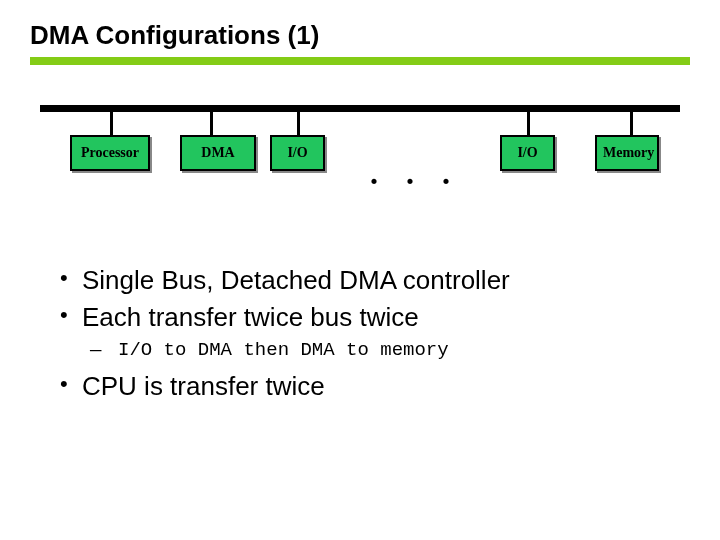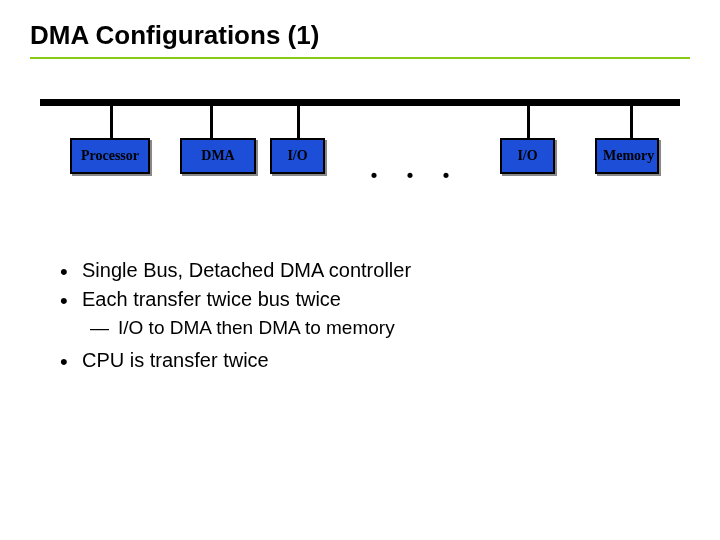--- a/index.html
+++ b/index.html
@@ -9,21 +9,21 @@
     background: #ffffff;
     font-family: Arial, Helvetica, sans-serif;
     padding: 20px 30px;
     position: relative;
   }
   .title {
     font-size: 26px;
     font-weight: bold;
     color: #000;
     padding-bottom: 6px;
-    border-bottom: 2px solid #84cc16;
+    border-bottom: 8px solid #84cc16;
     margin-bottom: 40px;
   }
   .diagram {
     position: relative;
     width: 640px;
     height: 120px;
     margin-left: 10px;
     margin-bottom: 40px;
   }
   .bus {
@@ -36,41 +36,41 @@
   }
   .stub {
     position: absolute;
     top: 7px;
     width: 3px;
     height: 32px;
     background: #000;
   }
   .module {
     position: absolute;
-    top: 39px;
+    top: 30px;
     border: 2px solid #000;
-    background: #1d4ed8;
+    background: #22c55e;
     text-align: center;
     padding: 8px 6px;
     font-family: "Times New Roman", serif;
     font-weight: bold;
     font-size: 14px;
     box-shadow: 2px 2px 0 #888;
   }
   .ellipsis {
     position: absolute;
     top: 50px;
     font-family: "Times New Roman", serif;
     font-size: 32px;
     font-weight: bold;
     letter-spacing: 10px;
   }
   .bullets {
     margin-left: 30px;
-    font-size: 20px;
+    font-size: 26px;
     color: #000;
   }
   .bullets li {
     list-style: none;
     position: relative;
     padding-left: 22px;
     margin-bottom: 6px;
   }
   .bullets li::before {
     content: "•";
@@ -82,20 +82,21 @@
   .sub {
     margin-left: 60px;
     font-size: 19px;
     margin-top: 4px;
     margin-bottom: 10px;
   }
   .sub-item {
     list-style: none;
     position: relative;
     padding-left: 28px;
+    font-family: Liberation Mono, monospace;
   }
   .sub-item::before {
     content: "—";
     position: absolute;
     left: 0;
     top: 0;
   }
 </style>
 </head>
 <body>

